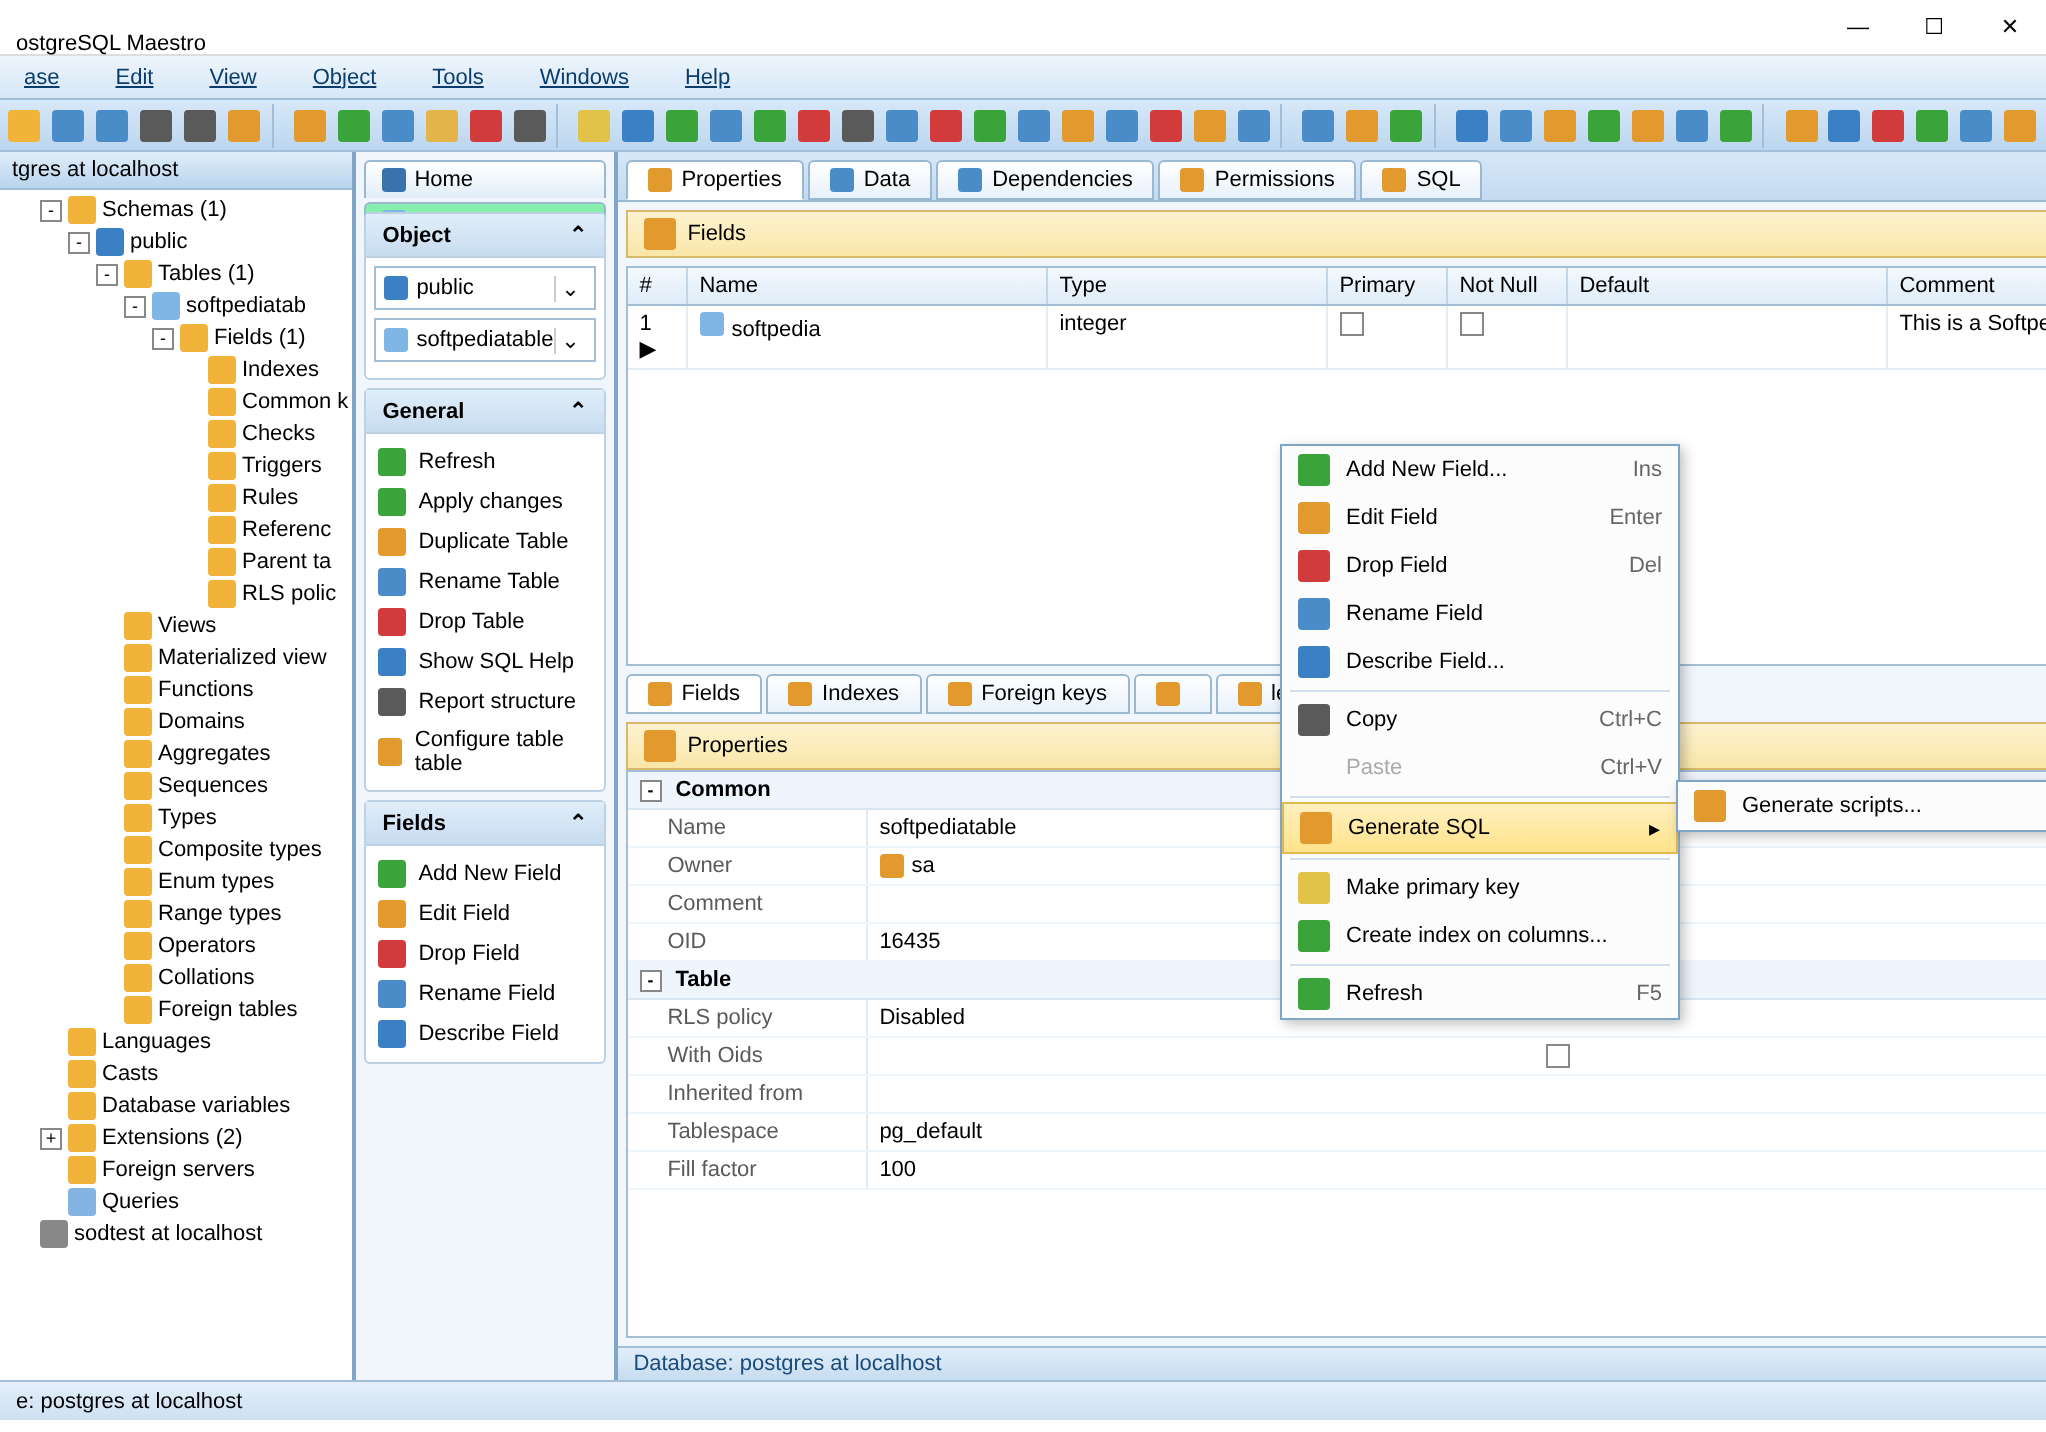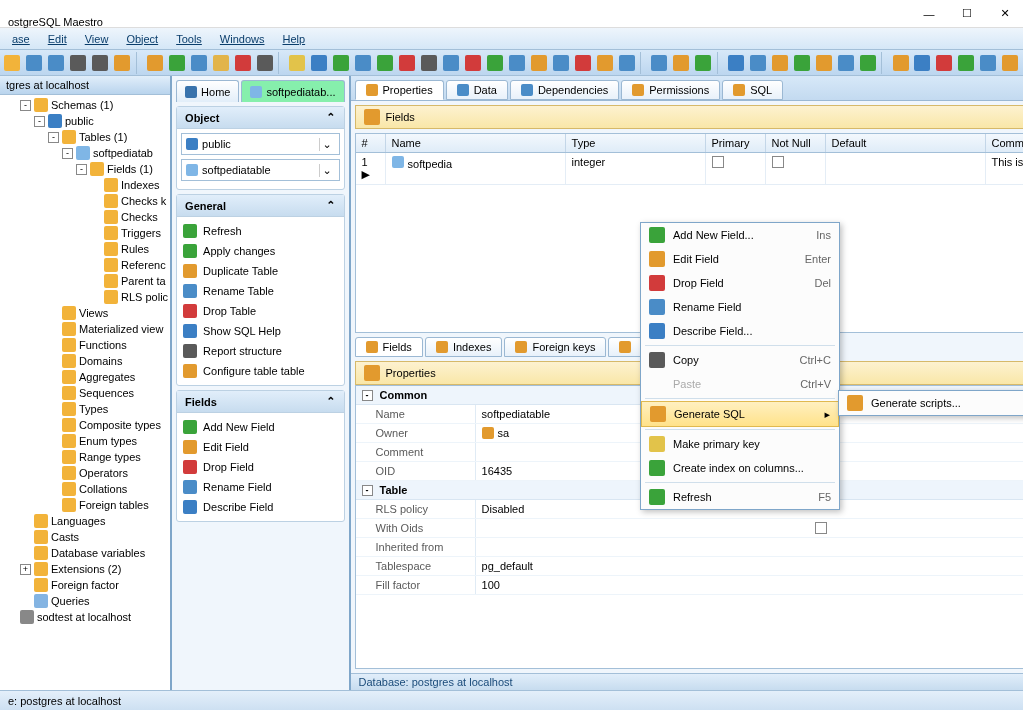--- a/index.html
+++ b/index.html
@@ -1,38 +1,38 @@
 <!DOCTYPE html>
 <html><head>
 <meta charset="utf-8">
 <style>
 * { margin: 0; padding: 0; box-sizing: border-box; font-family: Tahoma, Arial, sans-serif; font-size: 11px; }
 body { background: #fff; overflow: hidden; width: 1023px; height: 716px; }
 .titlebar { height: 28px; background: #fff; display: flex; align-items: center; padding: 0 8px; border-bottom: 1px solid #ddd; }
 .titlebar-text { flex: 1; margin-top: 16px; }
 .win-controls { display: flex; gap: 18px; }
 .win-btn { width: 20px; height: 20px; display: flex; align-items: center; justify-content: center; cursor: pointer; }
-.menubar { height: 22px; background: linear-gradient(#eef5fc, #d5e7f7); display: flex; align-items: center; padding: 0 4px; gap: 2px; border-bottom: 1px solid #a3bfd8; }
+.menubar { height: 22px; background: linear-gradient(#eef5fc, #d5e7f7); display: flex; align-items: center; padding: 0 4px; gap: 12px; border-bottom: 1px solid #a3bfd8; }
 .menu-item { padding: 2px 8px; cursor: pointer; text-decoration: underline; color: #0a3d6b; }
 .toolbar-row { height: 26px; background: linear-gradient(#d7e8f8, #bcd6ef); display: flex; align-items: center; padding: 0 2px; gap: 1px; border-bottom: 1px solid #a3bfd8; }
 .tb-btn { width: 22px; height: 22px; border-radius: 2px; display: flex; align-items: center; justify-content: center; cursor: pointer; }
 .tb-sep { width: 6px; height: 22px; border-left: 1px solid #a3bfd8; margin: 0 2px; }
 .icon-sq { width: 16px; height: 16px; border-radius: 2px; }
 .main-layout { display: flex; height: calc(100% - 102px); }
 .left-panel { width: 200px; background: #fff; border-right: 2px solid #7fa6c9; display: flex; flex-direction: column; }
 .panel-head { background: linear-gradient(#e1eefa, #b9d4ed); padding: 3px 6px; border-bottom: 1px solid #a3bfd8; }
 .tree { flex: 1; overflow: auto; padding: 2px; }
 .tree-node { display: flex; align-items: center; padding: 1px 0; white-space: nowrap; cursor: pointer; }
 .expand { width: 11px; height: 11px; border: 1px solid #888; display: inline-flex; align-items: center; justify-content: center; margin-right: 3px; font-size: 9px; background: #fff; }
 .tree-icon { width: 14px; height: 14px; margin-right: 3px; border-radius: 2px; }
 .indent0 { padding-left: 4px; } .indent1 { padding-left: 18px; } .indent2 { padding-left: 32px; }
 .indent3 { padding-left: 46px; } .indent4 { padding-left: 60px; } .indent5 { padding-left: 74px; }
 .indent6 { padding-left: 88px; }
 .mid-panel { width: 180px; background: #f0f6fc; border-right: 2px solid #7fa6c9; display: flex; flex-direction: column; padding: 4px; gap: 4px; }
-.tab-strip { display: flex; gap: 2px; height: 22px; }
+.tab-strip { display: flex; gap: 2px; height: 22px; flex-direction: column; }
 .tab { background: linear-gradient(#fff, #e2eef9); border: 1px solid #9bb8d3; border-bottom: none; padding: 3px 8px; border-radius: 3px 3px 0 0; display: flex; align-items: center; gap: 4px; cursor: pointer; }
 .tab.active { background: #86efac; }
 .section { background: #fff; border: 1px solid #bcd1e3; border-radius: 3px; }
 .section-hd { background: linear-gradient(#e1eefa, #c7dcef); padding: 4px 8px; font-weight: bold; display: flex; justify-content: space-between; align-items: center; border-bottom: 1px solid #bcd1e3; }
 .section-bd { padding: 4px; }
 .combo { width: 100%; height: 22px; border: 1px solid #a3bfd8; background: #fff; display: flex; align-items: center; padding: 0 4px; margin-bottom: 4px; cursor: pointer; }
 .combo-arrow { margin-left: auto; width: 16px; text-align: center; border-left: 1px solid #ccc; }
 .action-link { display: flex; align-items: center; gap: 6px; padding: 3px 2px; cursor: pointer; }
 .right-panel { flex: 1; display: flex; flex-direction: column; background: #f0f6fc; }
 .main-tabs { display: flex; gap: 2px; padding: 4px 4px 0 4px; background: linear-gradient(#d7e8f8, #c3daf0); border-bottom: 1px solid #9bb8d3; }
@@ -257,21 +257,21 @@
           <span>Fields (1)</span>
         </div>
         <div class="tree-node indent6">
           <span style="width: 14px; display: inline-block;"></span>
           <span class="tree-icon" style="background: rgb(242, 179, 58);"></span>
           <span>Indexes</span>
         </div>
         <div class="tree-node indent6">
           <span style="width: 14px; display: inline-block;"></span>
           <span class="tree-icon" style="background: rgb(242, 179, 58);"></span>
-          <span>Checks k</span>
+          <span>Common k</span>
         </div>
         <div class="tree-node indent6">
           <span style="width: 14px; display: inline-block;"></span>
           <span class="tree-icon" style="background: rgb(242, 179, 58);"></span>
           <span>Checks</span>
         </div>
         <div class="tree-node indent6">
           <span style="width: 14px; display: inline-block;"></span>
           <span class="tree-icon" style="background: rgb(242, 179, 58);"></span>
           <span>Triggers</span>
@@ -377,21 +377,21 @@
           <span>Database variables</span>
         </div>
         <div class="tree-node indent1">
           <span class="expand">+</span>
           <span class="tree-icon" style="background: rgb(242, 179, 58);"></span>
           <span>Extensions (2)</span>
         </div>
         <div class="tree-node indent1">
           <span style="width: 14px; display: inline-block;"></span>
           <span class="tree-icon" style="background: rgb(242, 179, 58);"></span>
-          <span>Foreign factor</span>
+          <span>Foreign servers</span>
         </div>
         <div class="tree-node indent1">
           <span style="width: 14px; display: inline-block;"></span>
           <span class="tree-icon" style="background: rgb(132, 180, 226);"></span>
           <span>Queries</span>
         </div>
         <div class="tree-node indent0">
           <span style="width: 14px; display: inline-block;"></span>
           <span class="tree-icon" style="background: rgb(136, 136, 136);"></span>
           <span>sodtest at localhost</span>

